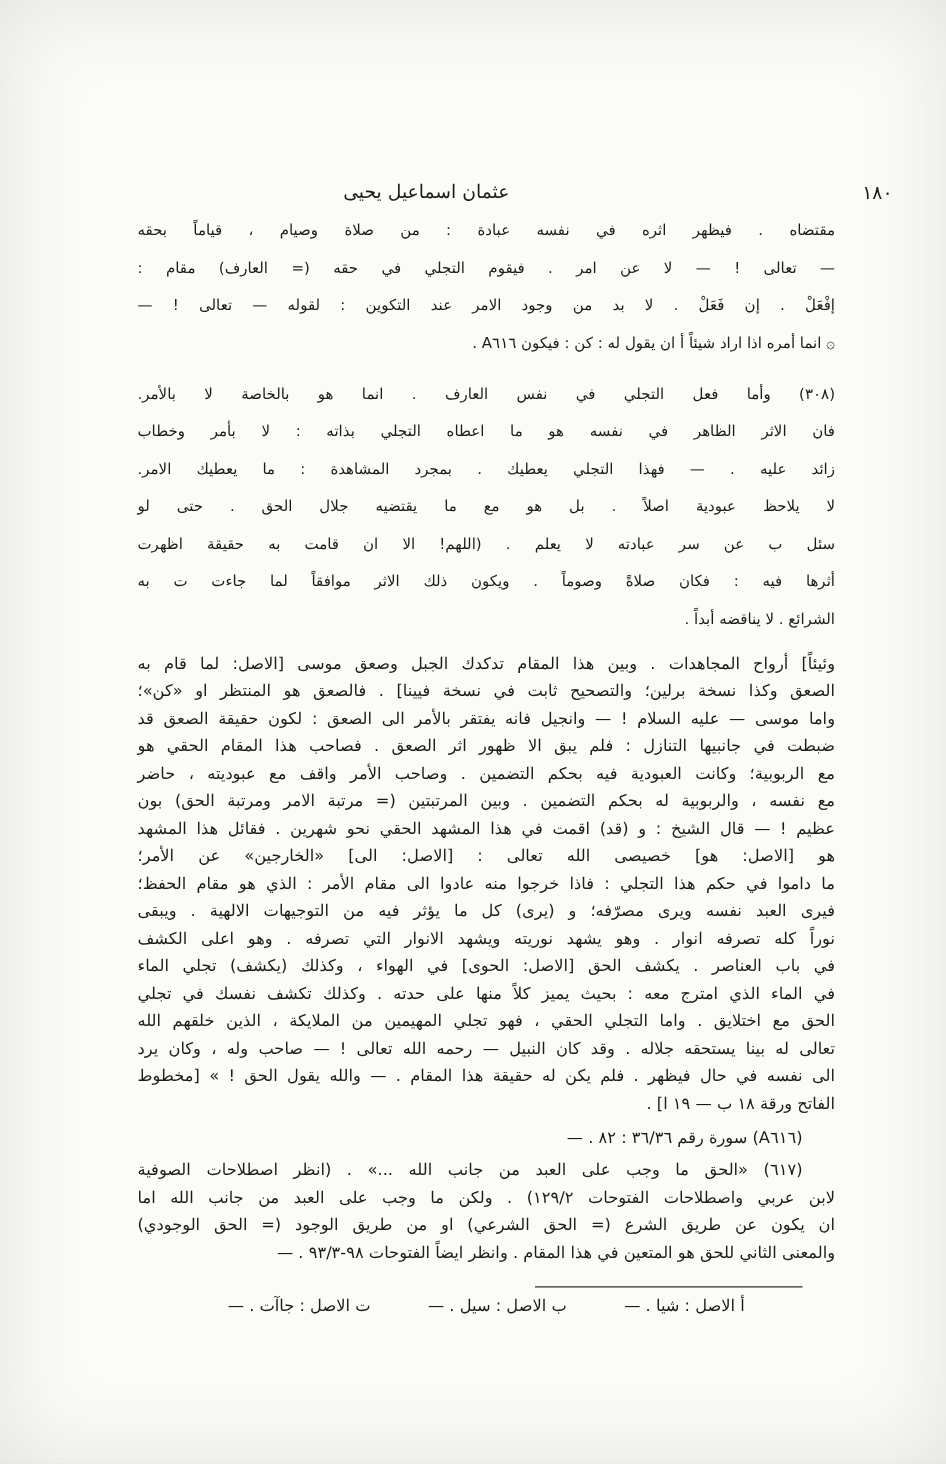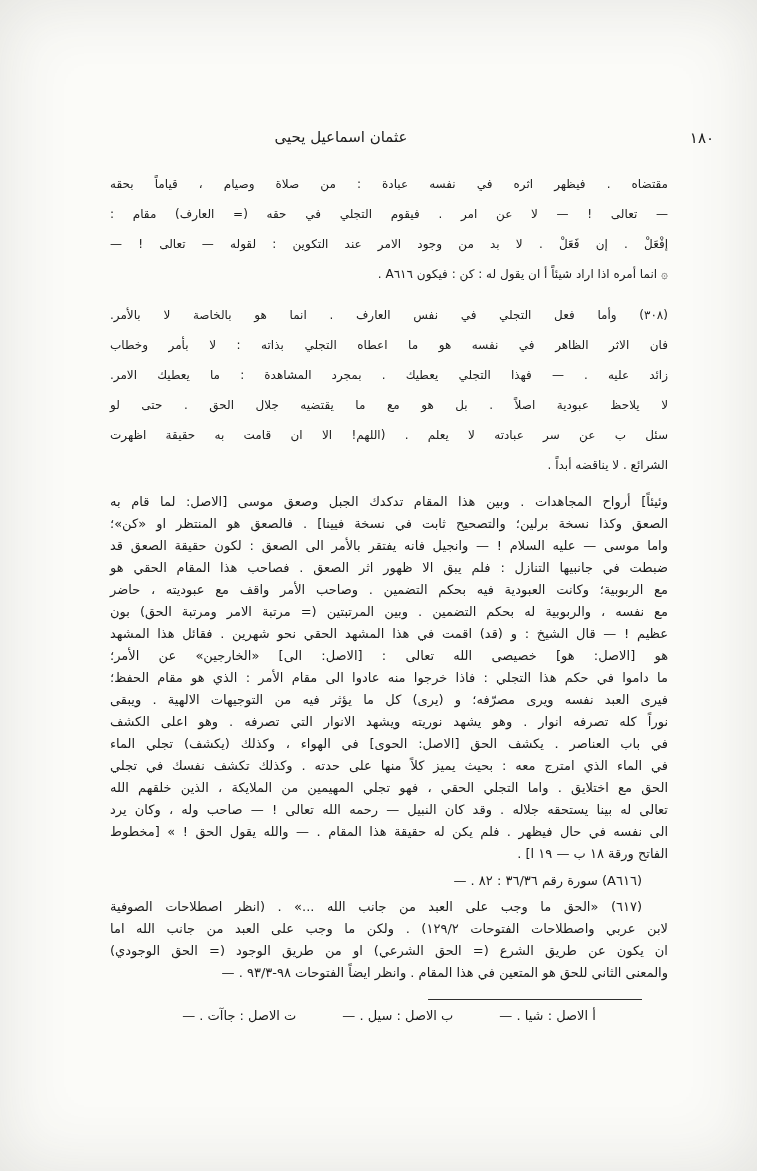--- a/index.html
+++ b/index.html
@@ -1,19 +1,19 @@
 <!DOCTYPE html>
 <html lang="ar"><head>
 <meta charset="utf-8">
 <style>
   html,body{margin:0;padding:0;}
   body{background:#e7e6e3;font-family:"DejaVu Sans",sans-serif;}
   .page{position:relative;width:757px;height:1171px;margin:0 auto;background:#fbfbf8;
         box-shadow:inset 0 0 70px rgba(60,60,55,.13);color:#1b1b1b;overflow:hidden;}
-  .header{position:absolute;top:128px;right:89px;width:558px;direction:rtl;font-size:15px;}
+  .header{position:absolute;top:144px;right:89px;width:558px;direction:rtl;font-size:15px;}
   .running-title{display:block;text-align:center;position:relative;right:48px;letter-spacing:.5px;}
   .page-number{position:absolute;top:1px;right:-46px;}
   .content{position:absolute;top:169px;right:89px;width:558px;direction:rtl;}
   .body-text{font-size:12px;line-height:30px;}
   .para{margin:0 0 11px 0;}
   .ln{text-align:justify;text-align-last:justify;}
   .ln.last{text-align:right;text-align-last:right;}
   .ln.indent{text-indent:26px;}
   .footnotes{font-size:13px;line-height:22px;}
   .fn-a616{margin-top:5px;}
@@ -39,20 +39,21 @@
         <div class="ln">— تعالى ! — لا عن امر . فيقوم التجلي في حقه (= العارف) مقام :</div>
         <div class="ln">إفْعَلْ . إن فَعَلْ . لا بد من وجود الامر عند التكوين : لقوله — تعالى ! —</div>
         <div class="ln last">۞ انما أمره اذا اراد شيئاً أ ان يقول له : كن : فيكون A٦١٦ .</div>
       </div>
       <div class="para">
         <div class="ln">(٣٠٨) وأما فعل التجلي في نفس العارف . انما هو بالخاصة لا بالأمر.</div>
         <div class="ln">فان الاثر الظاهر في نفسه هو ما اعطاه التجلي بذاته : لا بأمر وخطاب</div>
         <div class="ln">زائد عليه . — فهذا التجلي يعطيك . بمجرد المشاهدة : ما يعطيك الامر.</div>
         <div class="ln">لا يلاحظ عبودية اصلاً . بل هو مع ما يقتضيه جلال الحق . حتى لو</div>
         <div class="ln">سئل ب عن سر عبادته لا يعلم . (اللهم! الا ان قامت به حقيقة اظهرت</div>
+        <div class="ln">أثرها فيه : فكان صلاةً وصوماً . ويكون ذلك الاثر موافقاً لما جاءت ت به</div>
         <div class="ln last">الشرائع . لا يناقضه أبداً .</div>
       </div>
     </section>
 
     <section class="footnotes">
       <div class="fn-cont">
         <div class="ln">وئيئاً] أرواح المجاهدات . وبين هذا المقام تدكدك الجبل وصعق موسى [الاصل: لما قام به</div>
         <div class="ln">الصعق وكذا نسخة برلين؛ والتصحيح ثابت في نسخة فيينا] . فالصعق هو المنتظر او «كن»؛</div>
         <div class="ln">واما موسى — عليه السلام ! — وانجيل فانه يفتقر بالأمر الى الصعق : لكون حقيقة الصعق قد</div>
         <div class="ln">ضبطت في جانبيها التنازل : فلم يبق الا ظهور اثر الصعق . فصاحب هذا المقام الحقي هو</div>

